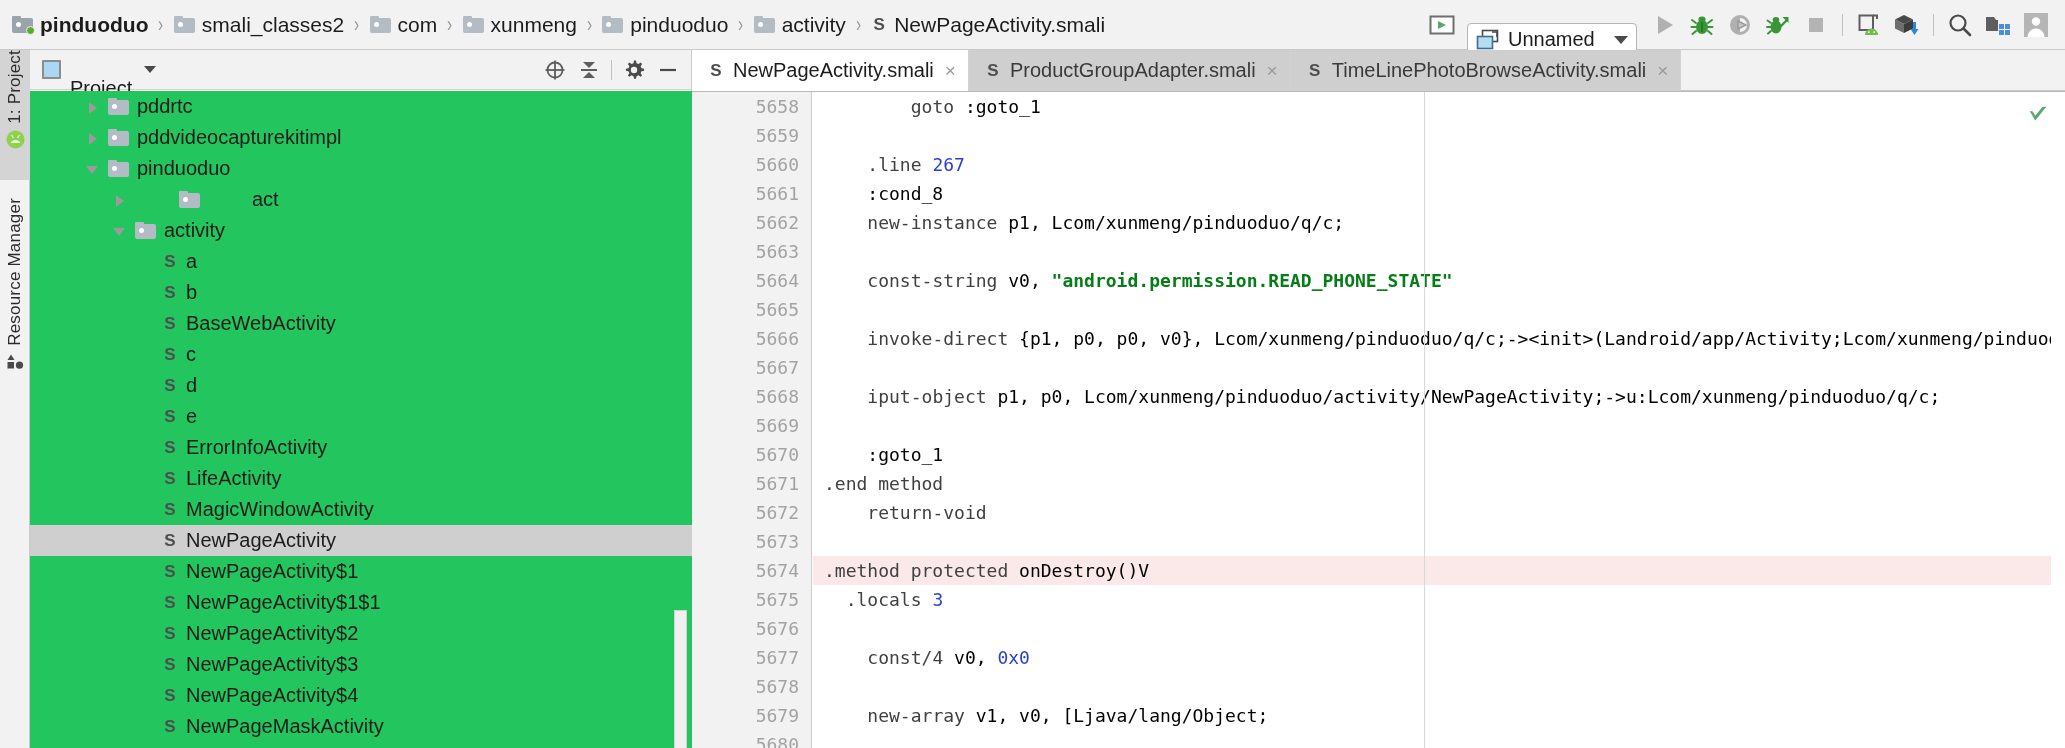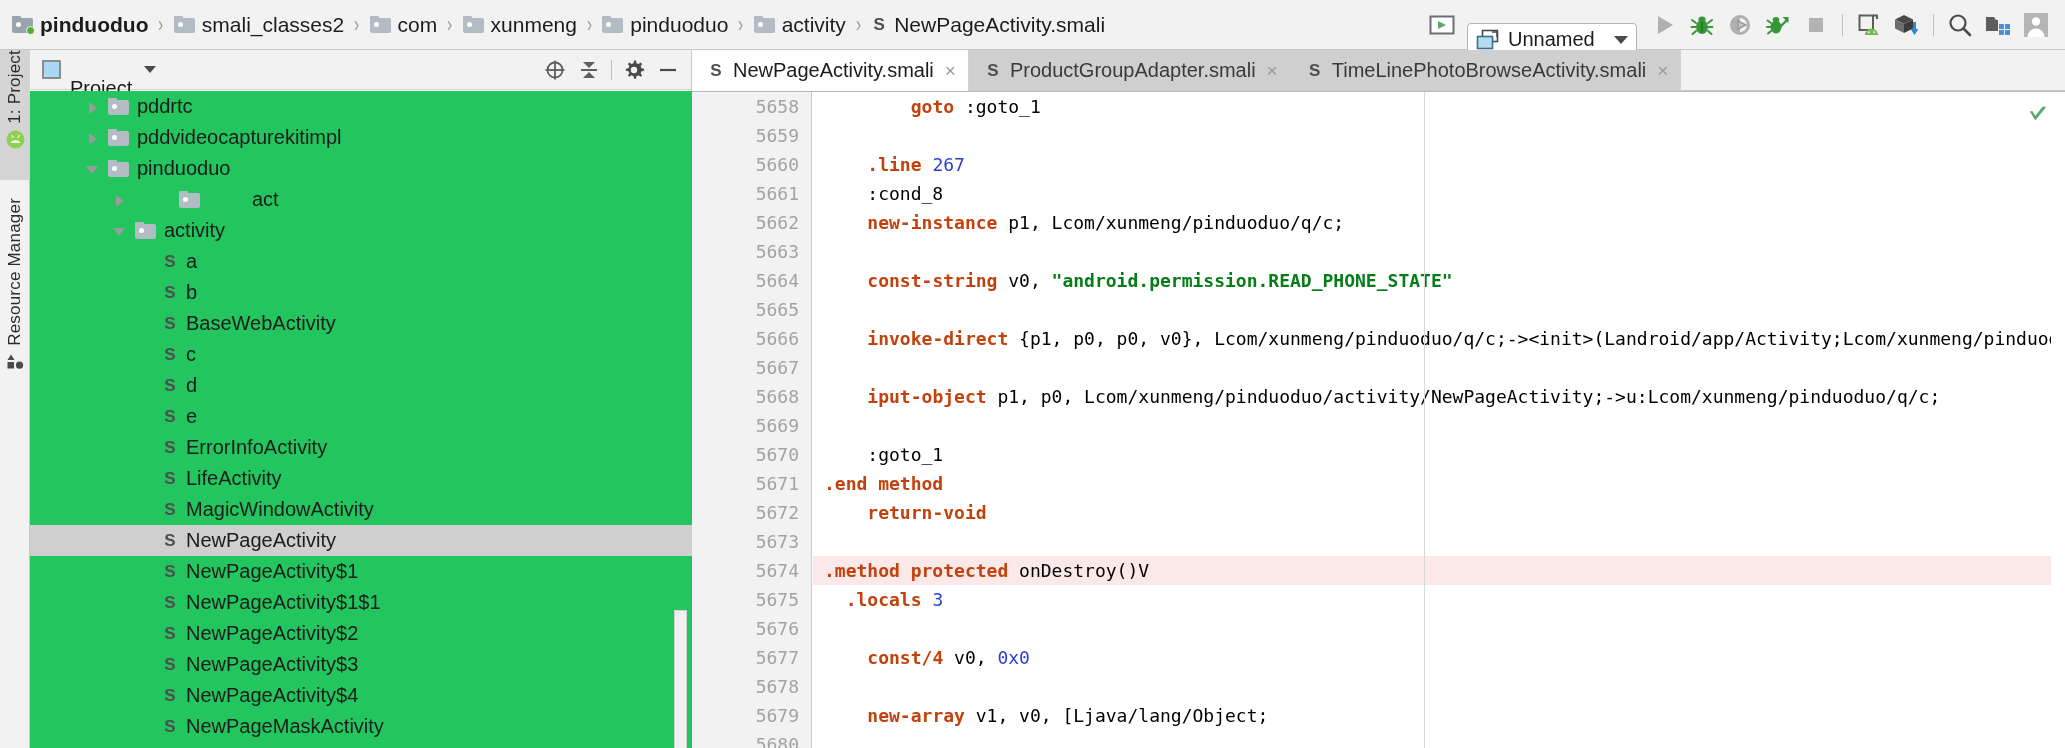--- a/index.html
+++ b/index.html
@@ -185,21 +185,21 @@
   #code {
     position: absolute; left: 121px; top: 0; width: 1252px; height: 657px;
     background: #fff;
   }
   .cline {
     height: 29px; display: flex; align-items: center; white-space: pre;
     font-family: "DejaVu Sans Mono", monospace; font-size: 18px; color: #000;
     padding-left: 11px; position: relative;
   }
   .cline.hl { background: #fbe9e9; }
-  .kw  { color: #c2410c; font-weight: bold; }
+  .kw  { color: #404040; font-weight: normal; }
   .num { color: #2a3fd0; }
   .str { color: #067d17; font-weight: bold; }
   .plain { color: #000; }
   #guide {
     position: absolute; left: 611px; top: 0; width: 1px; height: 657px;
     background: #d8d8d8;
   }
   #check-ok {
     position: absolute; right: 16px; top: 11px; width: 22px; height: 22px;
   }

